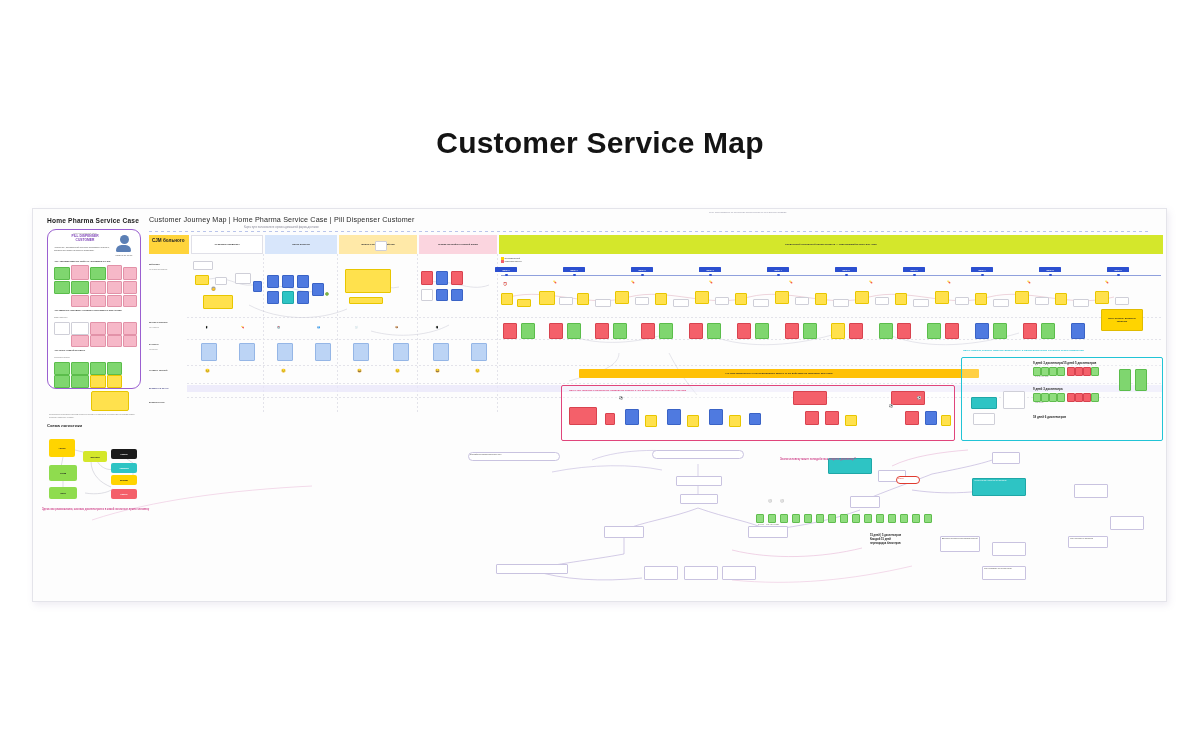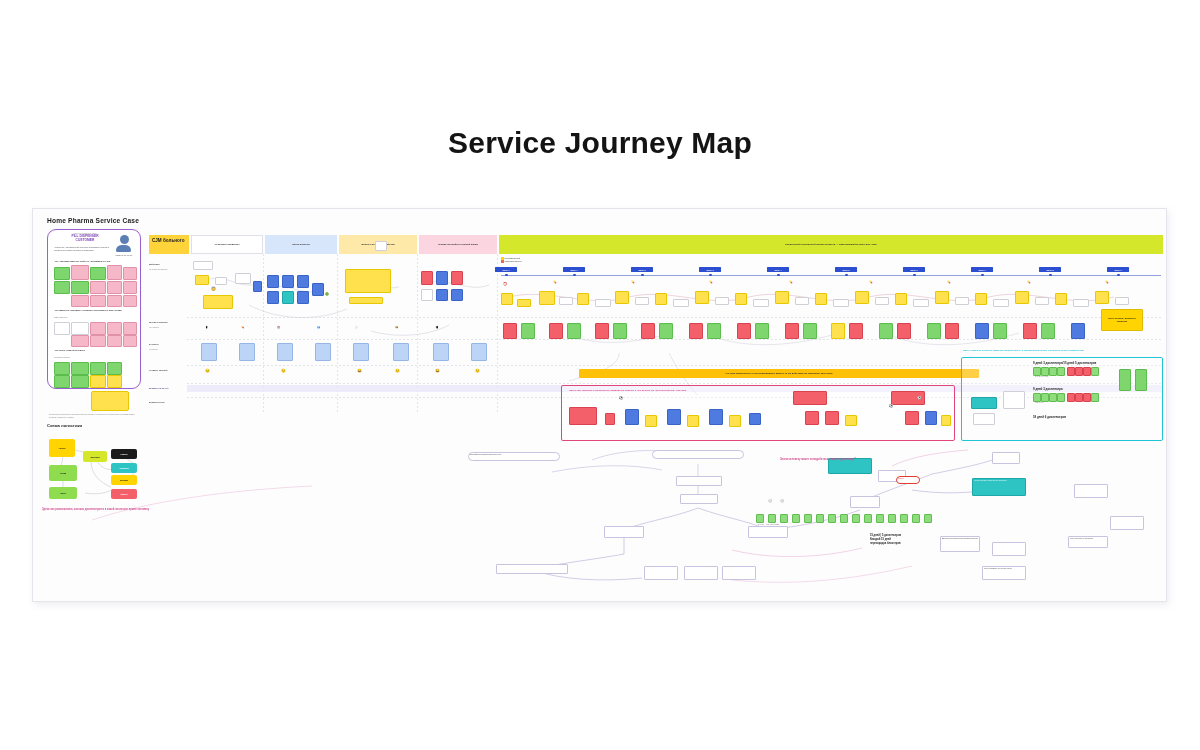--- a/index.html
+++ b/index.html
@@ -185,24 +185,30 @@
   .lnode-c{background:#2ec4c4;border:.6px solid #1fa7a7;color:#fff;}
   .lnode-pill{background:#fff;border:.6px solid #c9c3e0;border-radius:9px;}
   .lnode-red{border:.8px solid #e03b2f;border-radius:9px;background:#fff;color:#e03b2f;}
   .ltxt{position:absolute;font-size:1.6px;color:#777;line-height:1.35;}
   .ltxt-p{color:#d14b8f;}
   svg.wires{position:absolute;left:0;top:0;overflow:visible;pointer-events:none;}
 </style>
 </head>
 <body>
 
-<div id="page-title">Service Journey Map</div>
+<div id="page-title">Customer Service Map</div>
 
 <div id="board" class="dot-bg">
 
+  <div id="board-header">
+    <div id="board-subtitle">Customer Journey Map | Home Pharma Service Case | Pill Dispenser Customer</div>
+    <div id="board-microline">Карта пути пользователя сервиса домашней фарма-доставки</div>
+    <div id="topright-note">Путь пользователя от осознания потребности до регулярного приёма</div>
+    <div id="board-rule"></div>
+  </div>
 
   <div id="persona">
     <div id="persona-title">Home Pharma Service Case</div>
     <div id="persona-card">
       <div style="position:absolute;left:14px;top:2px;width:46px;text-align:center;font-size:1.8px;color:#999;">ПОРТРЕТ ПОЛЬЗОВАТЕЛЯ</div>
       <div id="persona-head">PILL DISPENSER
 CUSTOMER</div>
       <div id="persona-sub">Человек 55+, принимающий несколько препаратов ежедневно, забывает про приём и путается в дозировках.</div>
 
       <div id="persona-avatar">

